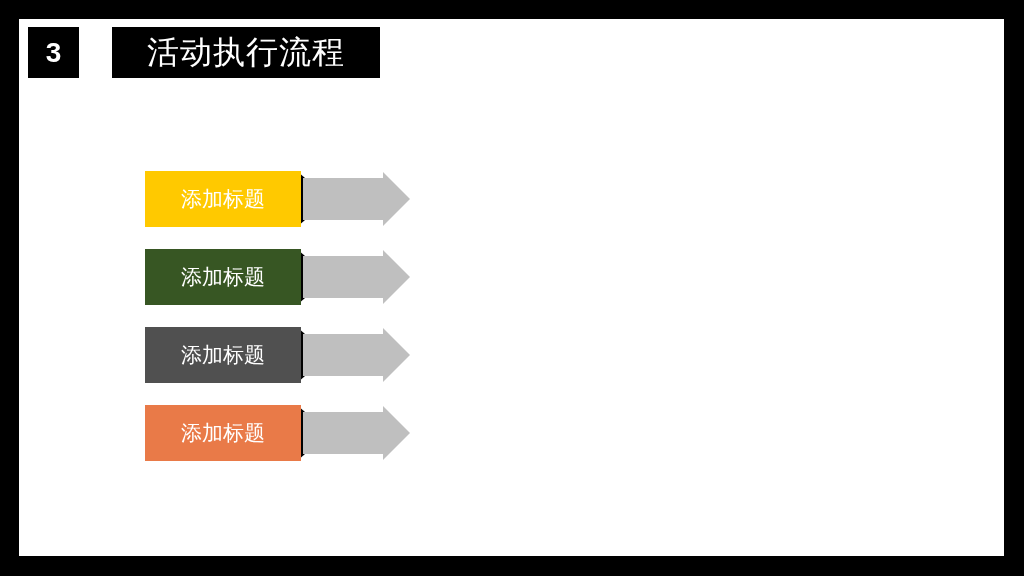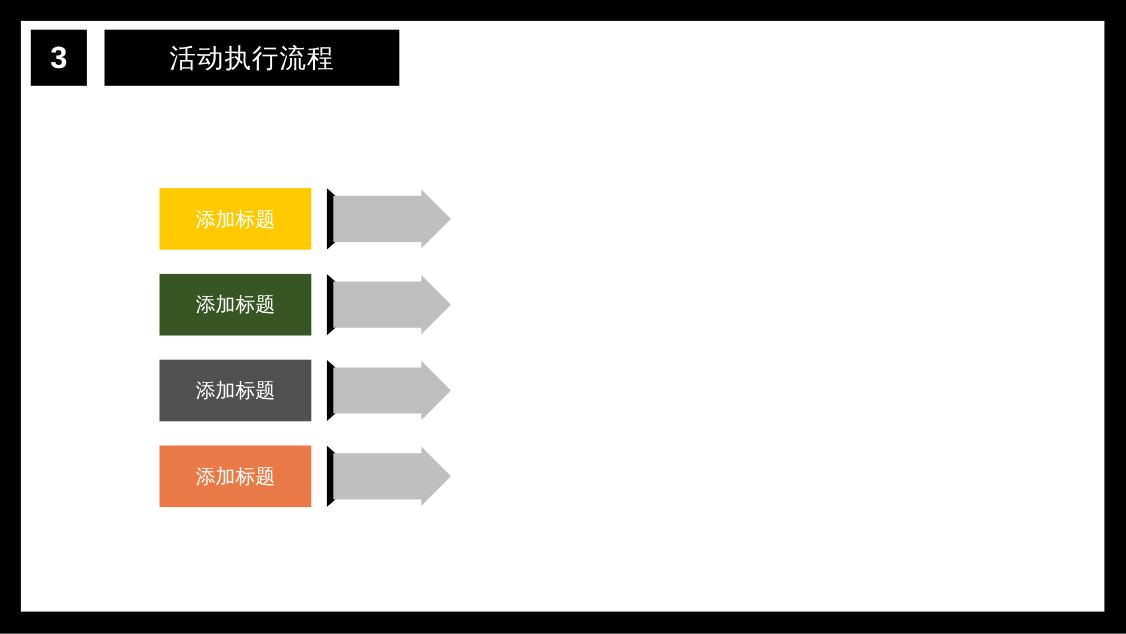--- a/index.html
+++ b/index.html
@@ -2,25 +2,25 @@
 <html><head>
 <meta charset="utf-8">
 <style>
   html, body { margin:0; padding:0; }
   body { width:1024px; height:576px; background:#000; position:relative; overflow:hidden;
          font-family:"DejaVu Sans", sans-serif; }
   .slide { position:absolute; left:19px; top:19px; width:985px; height:537px; background:#fff; }
   .num-box { position:absolute; left:28px; top:27px; width:51px; height:51px; background:#000;
              color:#fff; font-family:"Liberation Sans", sans-serif; font-weight:bold; font-size:28px;
              display:flex; align-items:center; justify-content:center; }
-  .title-box { position:absolute; left:95px; top:27px; width:268px; height:51px; background:#000;
-               color:#fff; font-size:24px; display:flex; align-items:center; justify-content:center;
+  .title-box { position:absolute; left:112px; top:27px; width:268px; height:51px; background:#000;
+               color:#fff; font-size:32px; display:flex; align-items:center; justify-content:center;
                letter-spacing:1px; }
   .row { position:absolute; left:145px; width:270px; height:56px; }
-  .label-box { position:absolute; left:0; top:0; width:138px; height:56px; color:#fff; font-size:18px;
+  .label-box { position:absolute; left:0; top:0; width:156px; height:56px; color:#fff; font-size:21px;
                display:flex; align-items:center; justify-content:center; z-index:2; }
   .arrow { position:absolute; left:152px; top:0; z-index:1; }
 </style>
 </head>
 <body>
 
 <div class="slide"></div>
 
 <div class="num-box">3</div>
 <div class="title-box">活动执行流程</div>

